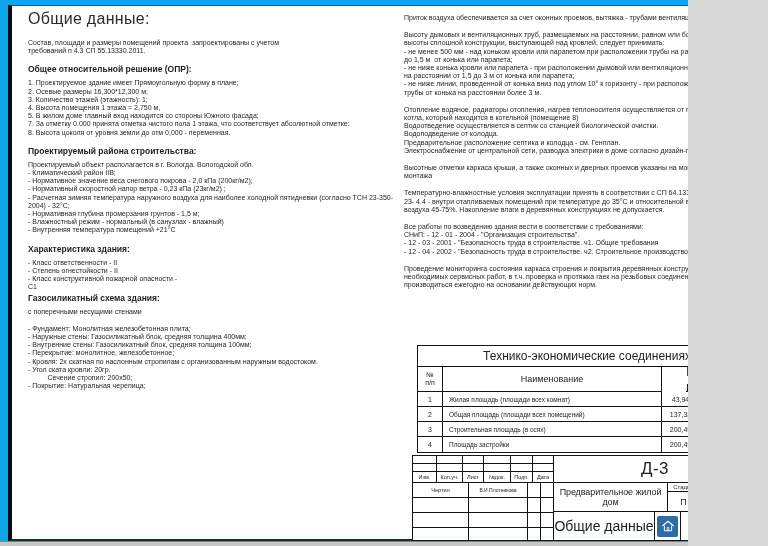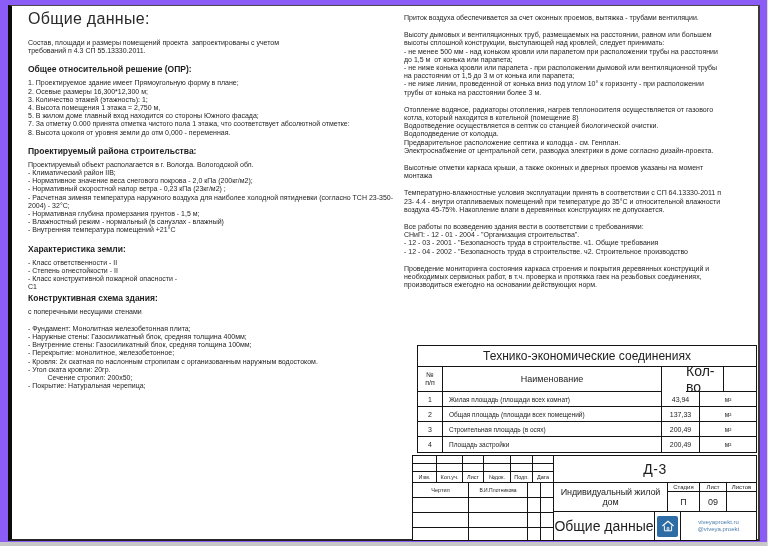--- a/index.html
+++ b/index.html
@@ -1,20 +1,19 @@
 <!DOCTYPE html>
 <html><head>
 <meta charset="utf-8">
 <style>
   html,body { margin:0; padding:0; background:#d9d9d9; }
   .page {
-    position:relative; width:747px; height:546px; background:#8b5cf6;
+    position:relative; width:688px; height:546px; background:#0ea5e9;
     font-family:"Liberation Sans","DejaVu Sans",sans-serif; color:#1e1e1e;
     overflow:hidden;
-    padding-left:20px;
   }
   .frame {
     position:absolute; left:8px; top:5px; width:752px; height:536px;
     box-sizing:border-box; background:#fff;
     border-top:1px solid #4a4a4a; border-right:2px solid #3a3a3a;
     border-bottom:2px solid #262626; border-left:4px solid #0c0c0c;
   }
   .shadow-strip { position:absolute; left:0; bottom:0; width:768px; height:4px; background:#c7c7c7; }
 
   
@@ -50,21 +49,21 @@
            box-sizing:border-box; border:1px solid #141414; display:flex; background:#fff; }
   .sl { width:141px; display:flex; flex-direction:column; }
   .sr { flex:1; display:flex; flex-direction:column; }
   .srow { display:flex; }
   .sgrid { flex:1; display:flex; flex-direction:column; }
   .scell { box-sizing:border-box; border-right:1px solid #141414; border-bottom:1px solid #141414;
            display:flex; align-items:center; justify-content:center; overflow:hidden; }
   .nbr { border-right:none !important; }
   .nbb { border-bottom:none !important; }
   .f55 { font-size:5.5px; } .f50 { font-size:5px; }
-  .code-cell  { font-size:14px; letter-spacing:.5px; }
+  .code-cell  { font-size:17px; letter-spacing:.5px; }
   .title-cell { font-size:9px; text-align:center; letter-spacing:-.1px; }
   .slab { font-size:6px; }
   .sval { font-size:9px; }
   .name-cell  { font-size:14px; }
   .logo-cell  { padding:0; }
   .logo-box { width:21px; height:21px; background:#2e6ca6; border-radius:2px;
               display:flex; align-items:center; justify-content:center; }
   .contact-cell { flex-direction:column; line-height:7px; font-size:6px; color:#4d7fab; }
 </style>
 </head>
@@ -90,27 +89,27 @@
     <div class="sec-heading">Проектируемый района строительства:</div>
     <div class="body">Проектируемый объект располагается в г. Вологда. Вологодской обл.
 - Климатический район IIВ;
 - Нормативное значение веса снегового покрова - 2,0 кПа (200кг/м2);
 - Нормативный скоростной напор ветра - 0,23 кПа (23кг/м2) ;
 - Расчетная зимняя температура наружного воздуха для наиболее холодной пятидневки (согласно ТСН 23-350-2004) - 32°С;
 - Нормативная глубина промерзания грунтов - 1,5 м;
 - Влажностный режим - нормальный (в санузлах - влажный)
 - Внутренняя температура помещений +21°С</div>
 
-    <div class="sec-heading">Характеристика земли:</div>
+    <div class="sec-heading">Характеристика здания:</div>
     <div class="body">- Класс ответственности - II
 - Степень огнестойкости - II
 - Класс конструктивной пожарной опасности -
 С1</div>
 
-    <div class="sec-heading" style="margin-top:2px">Конструктивная схема здания:</div>
+    <div class="sec-heading" style="margin-top:2px">Газосиликатный схема здания:</div>
     <div class="body">с поперечными несущими стенами
 
 - Фундамент: Монолитная железобетонная плита;
 - Наружные стены: Газосиликатный блок, средняя толщина 400мм;
 - Внутренние стены: Газосиликатный блок, средняя толщина 100мм;
 - Перекрытие: монолитное, железобетонное;
 - Кровля: 2х скатная по наслонным стропилам с организованным наружным водостоком.
 - Угол ската кровли: 20гр.
           Сечение стропил: 200x50;
 - Покрытие: Натуральная черепица;</div>
@@ -232,21 +231,21 @@
         <div class="scell nbb" style="width:13px"></div>
         <div class="scell nbb" style="width:13px"></div>
       </div>
     </div>
 
     <div class="sr">
       <div class="srow" style="height:27px">
         <div class="scell code-cell nbr" style="flex:1">Д-3</div>
       </div>
       <div class="srow" style="height:29px">
-        <div class="scell title-cell" style="width:114px">Индивидуальный жилой дом</div>
+        <div class="scell title-cell" style="width:114px">Предварительное жилой дом</div>
         <div class="sgrid" style="flex:1">
           <div class="srow" style="height:9px">
             <div class="scell slab" style="width:32px">Стадия</div>
             <div class="scell slab" style="width:27px">Лист</div>
             <div class="scell slab nbr" style="flex:1">Листов</div>
           </div>
           <div class="srow" style="height:20px">
             <div class="scell sval" style="width:32px">П</div>
             <div class="scell sval" style="width:27px">09</div>
             <div class="scell sval nbr" style="flex:1"></div>

